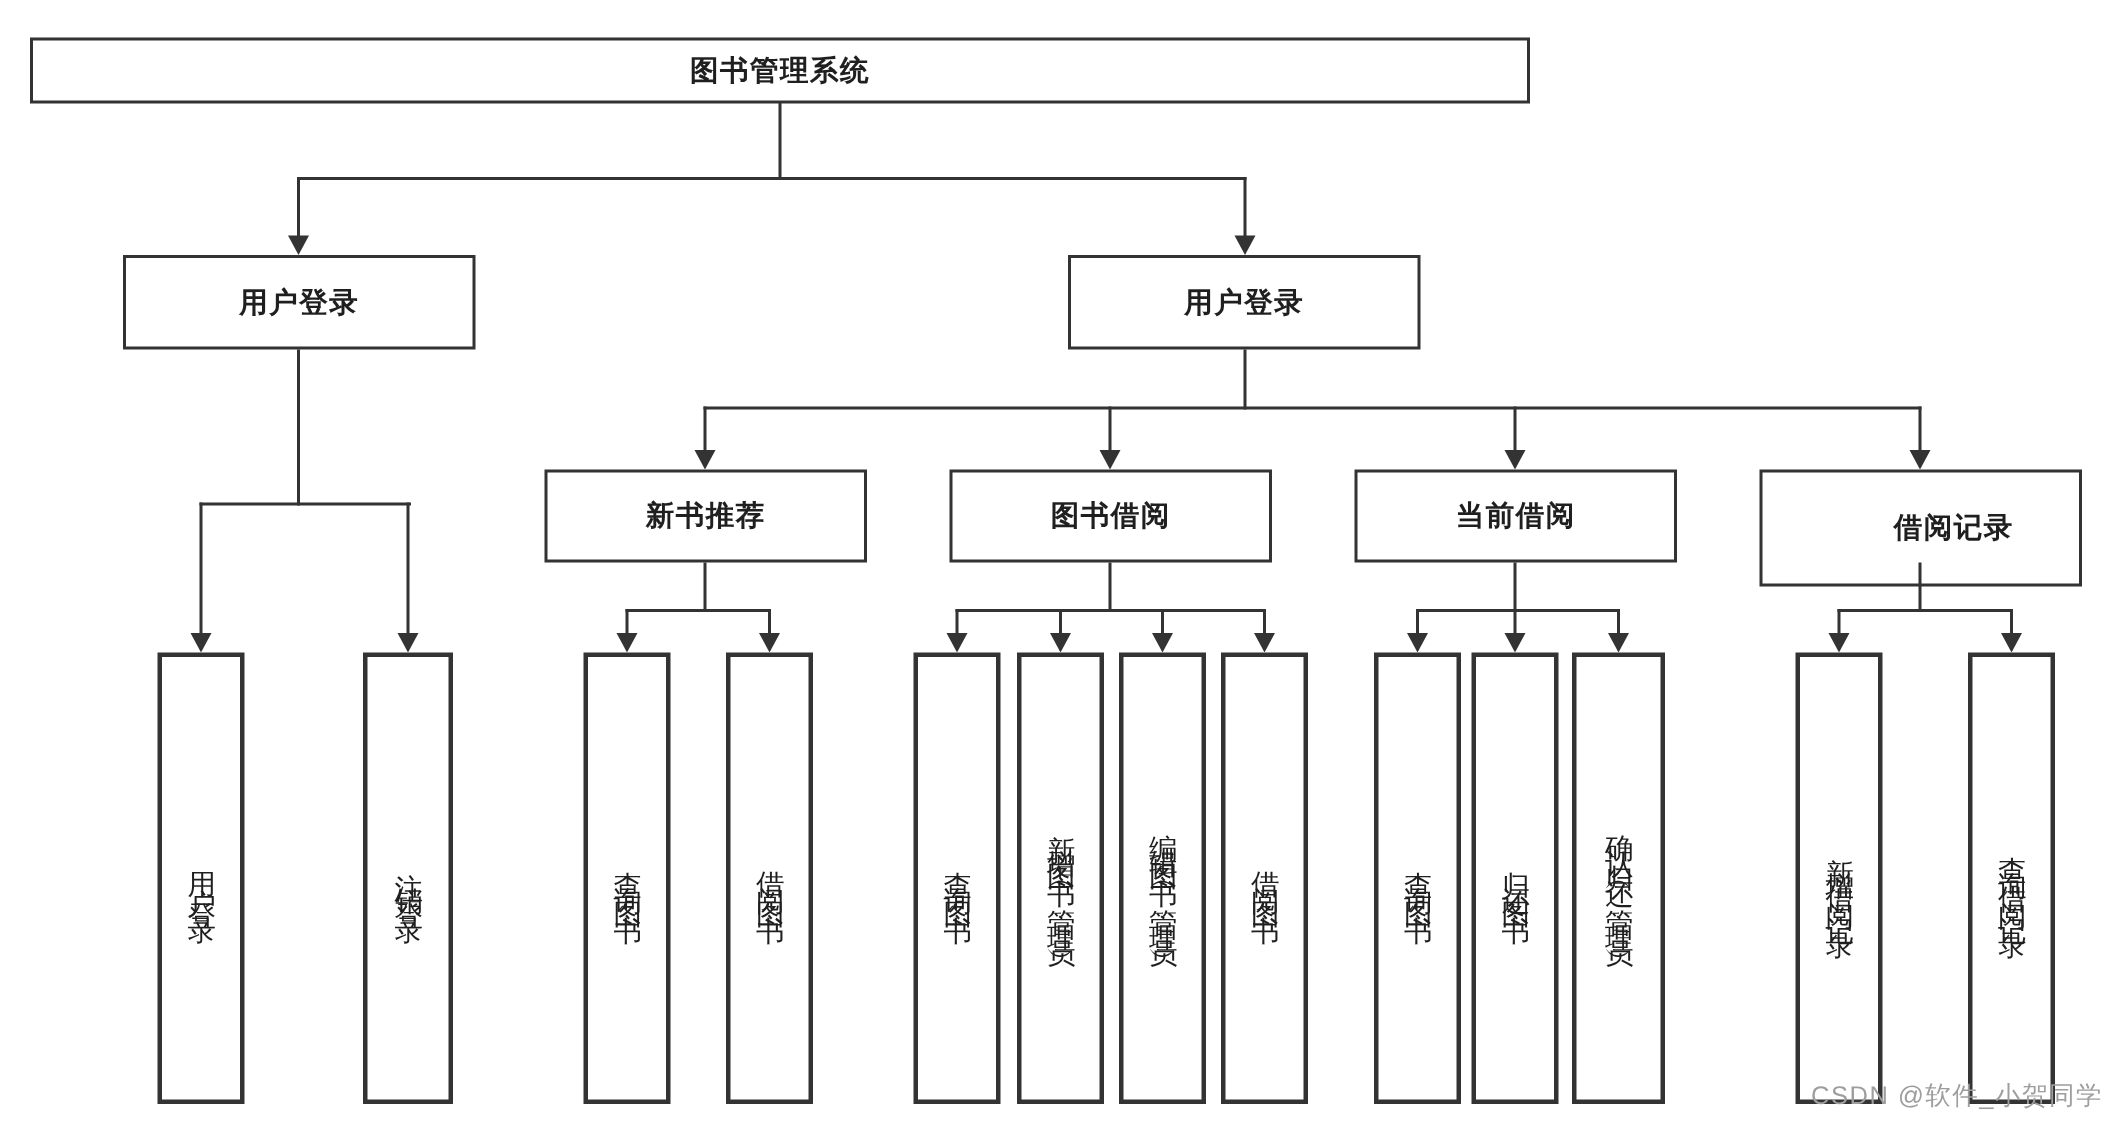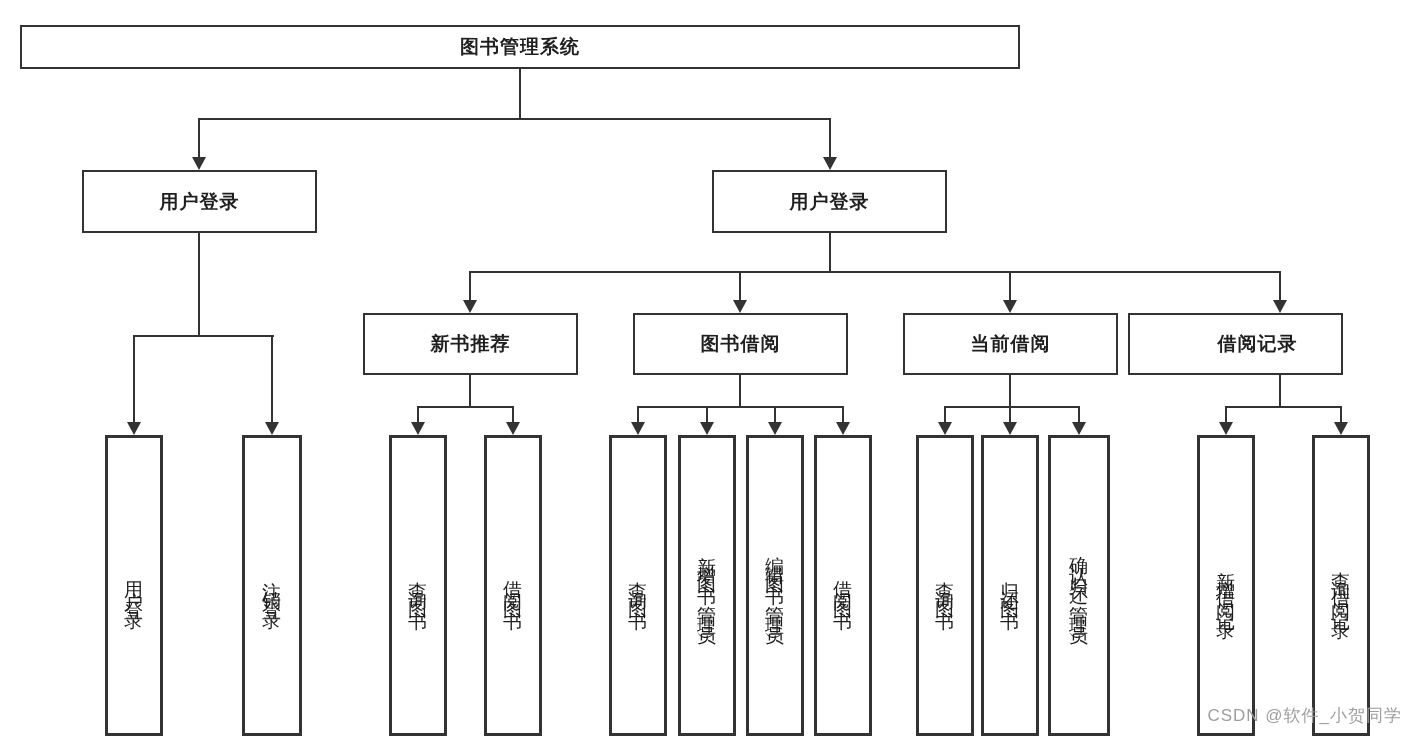--- a/index.html
+++ b/index.html
@@ -49,21 +49,21 @@
   .arr {
     position: absolute;
     width: 0; height: 0;
     border-left: 7px solid transparent;
     border-right: 7px solid transparent;
     border-top: 13px solid var(--line);
   }
   .watermark {
     position: absolute;
     right: 3px;
-    bottom: 20px;
+    bottom: 5px;
     font-size: 17px;
     letter-spacing: 1px;
     color: var(--watermark);
     z-index: 5;
     white-space: nowrap;
   }
 </style>
 <title>图书管理系统</title></head>
 <body>
 
@@ -107,21 +107,21 @@
 
   <div class="box" style="left:633px; top:313px; width:215px; height:62px;">
     <span class="lbl">图书借阅</span>
   </div>
   <div class="box" style="left:363px; top:313px; width:215px; height:62px;">
     <span class="lbl">新书推荐</span>
   </div>
   <div class="box" style="left:903px; top:313px; width:215px; height:62px;">
     <span class="lbl">当前借阅</span>
   </div>
-  <div class="box" style="left:1128px; top:313px; width:215px; height:62px;padding-left:44px;">
+  <div class="box" style="left:1173px; top:313px; width:215px; height:78px;padding-left:44px;">
     <span class="lbl">借阅记录</span>
   </div>
 
   <div class="vl" style="left:469px; top:375px; height:32px;"></div>
   <div class="hl" style="left:417px; top:406px; width:97px;"></div>
   <div class="vl" style="left:417px; top:406px; height:16px;"></div>
   <div class="vl" style="left:512px; top:406px; height:16px;"></div>
   <span class="arr" style="left:411px; top:422px;"></span>
   <span class="arr" style="left:506px; top:422px;"></span>
 

